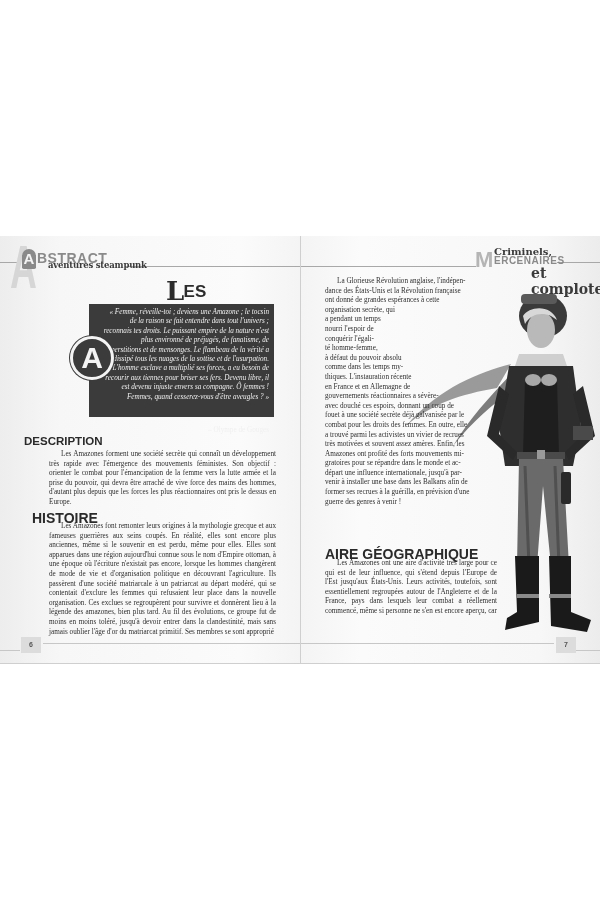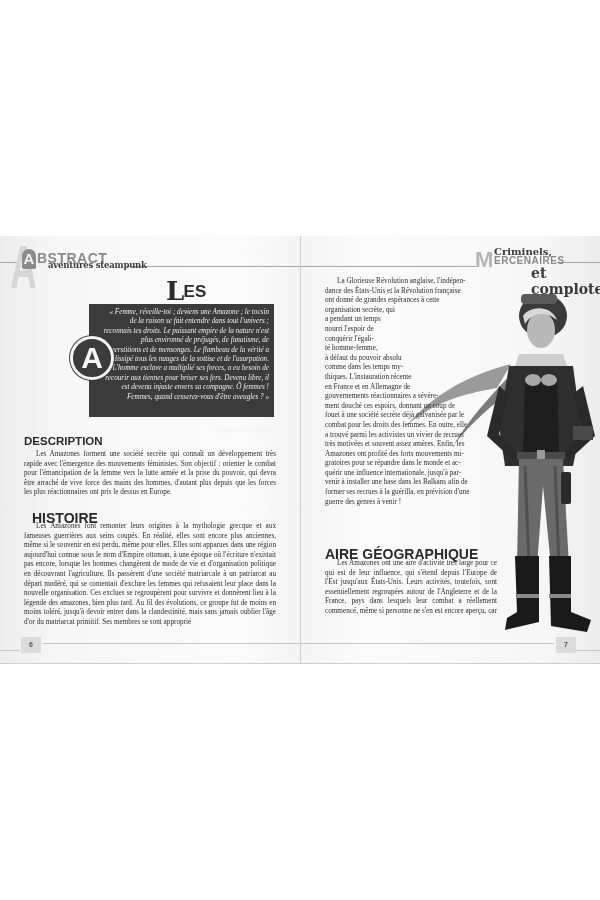--- a/index.html
+++ b/index.html
@@ -62,21 +62,21 @@
     color: #f4f4f4; font-family: "Liberation Sans", sans-serif; font-weight: bold; font-size: 30px; line-height: 38px; text-align: center;
   }
 
   .h2 { position: absolute; font-family: "Liberation Sans", sans-serif; font-weight: bold; color: #2a2a2a; }
   .h2-desc { left: 24px; top: 199px; font-size: 11.5px; }
   .h2-hist { left: 32px; top: 274px; font-size: 14px; }
 
   .body-text {
     position: absolute; font-size: 7.2px; line-height: 9.6px; text-align: justify; color: #2e2e2e;
   }
-  .body-text p { text-indent: 12px; }
+  .body-text p { text-indent: 12px; margin-left: 25px; }
   .desc-text { left: 24px; top: 214px; width: 252px; }
   .hist-text { left: 24px; top: 286px; width: 252px; }
 
   .footer-line { position: absolute; top: 407px; height: 1px; background: #c7c7c7; }
   .page-num {
     position: absolute; top: 401px; width: 20px; height: 16px;
     background: #dcdcdc; font-family: "Liberation Sans", sans-serif; font-weight: bold; font-size: 7px; color: #555; text-align: center; line-height: 16px;
   }
 
   
@@ -188,28 +188,28 @@
         <span class="line">organisation secrète, qui</span>
         <span class="line">a pendant un temps</span>
         <span class="line">nourri l'espoir de</span>
         <span class="line">conquérir l'égali-</span>
         <span class="line">té homme-femme,</span>
         <span class="line">à défaut du pouvoir absolu</span>
         <span class="line">comme dans les temps my-</span>
         <span class="line">thiques. L'instauration récente</span>
         <span class="line">en France et en Allemagne de</span>
         <span class="line">gouvernements réactionnaires a sévère-</span>
-        <span class="line">ment douché ces espoirs, donnant un coup de</span>
+        <span class="line">avec douché ces espoirs, donnant un coup de</span>
         <span class="line">fouet à une société secrète déjà galvanisée par le</span>
         <span class="line">combat pour les droits des femmes. En outre, elle</span>
         <span class="line">a trouvé parmi les activistes un vivier de recrues</span>
         <span class="line">très motivées et souvent assez amères. Enfin, les</span>
         <span class="line">Amazones ont profité des forts mouvements mi-</span>
         <span class="line">gratoires pour se répandre dans le monde et ac-</span>
-        <span class="line">quérir une influence internationale, jusqu'à par-</span>
+        <span class="line">départ une influence internationale, jusqu'à par-</span>
         <span class="line">venir à installer une base dans les Balkans afin de</span>
         <span class="line">former ses recrues à la guérilla, en prévision d'une</span>
         <span class="line">guerre des genres à venir !</span>
       </p>
     </div>
 
     <div class="h2 h2-aire">AIRE GÉOGRAPHIQUE</div>
     <div class="r-text aire-text">
       <p>Les Amazones ont une aire d'activité très large pour ce qui est de leur influence, qui s'étend depuis l'Europe de l'Est jusqu'aux États-Unis. Leurs activités, toutefois, sont essentiellement regroupées autour de l'Angleterre et de la France, pays dans lesquels leur combat a réellement commencé, même si personne ne s'en est encore aperçu, car</p>
     </div>

